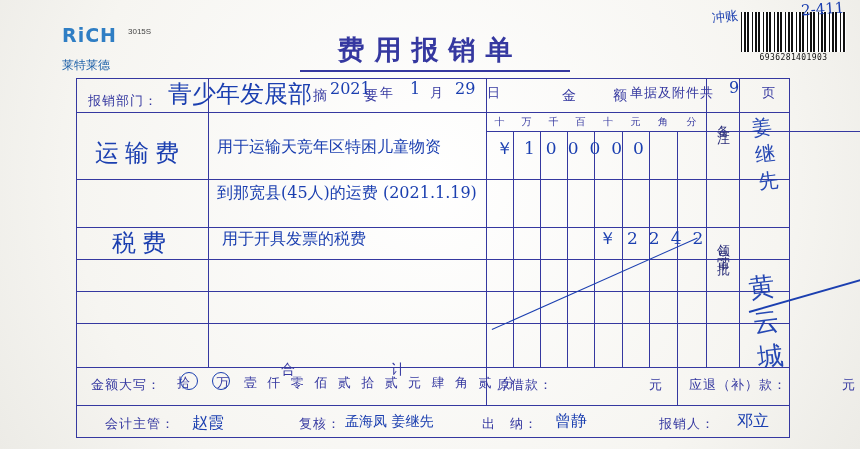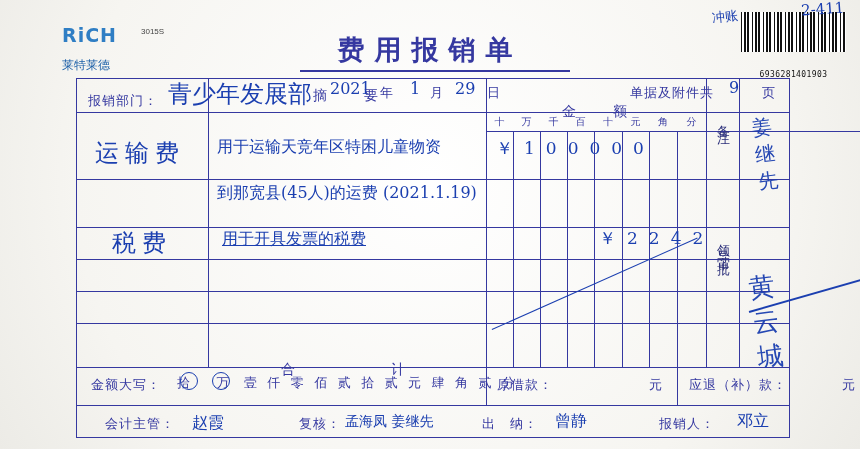--- a/index.html
+++ b/index.html
@@ -16,36 +16,36 @@
   }
   
   .logo{position:absolute;left:62px;top:26px;width:95px;height:34px;}
   .logo .mark{
     font-family:"DejaVu Sans",sans-serif;font-weight:bold;font-size:19px;
     color:#1b5fa8;letter-spacing:1px;line-height:19px;
   }
   .logo .mark .r{color:#2f7ec4;}
   .logo .sub{font-size:12px;color:#1b5fa8;line-height:9px;margin-top:16px;}
   .logo .code{
-    position:absolute;left:79px;top:1px;font-size:8px;color:#444;
+    position:absolute;left:66px;top:1px;font-size:8px;color:#444;
   }
   .title{
     position:absolute;left:0;right:0;top:32px;text-align:center;
     font-size:27px;letter-spacing:10px;color:#3538a0;
     font-family:"DejaVu Sans","Liberation Sans",sans-serif;
     font-weight:bold;
   }
   .title-underline{
     position:absolute;left:300px;top:70px;width:270px;height:2px;background:#3538a0;
   }
   .barcode{position:absolute;right:14px;top:12px;width:105px;height:52px;}
   .barcode .bars{width:105px;height:40px;
     background:repeating-linear-gradient(90deg,#111 0 1px,#fff 1px 3px,#111 3px 5px,#fff 5px 6px,#111 6px 8px,#fff 8px 11px);
   }
-  .barcode .num{font-size:8px;color:#111;text-align:center;letter-spacing:.4px;margin-top:18px;font-family:"DejaVu Sans Mono",monospace;}
+  .barcode .num{font-size:8px;color:#111;text-align:center;letter-spacing:.4px;margin-top:1px;font-family:"DejaVu Sans Mono",monospace;}
   .hand-topright{
     position:absolute;right:122px;top:8px;font-size:13px;color:#1b3fb0;
     font-family:"DejaVu Serif",serif;transform:rotate(-6deg);
   }
   .hand-num{
     position:absolute;right:16px;top:0px;font-size:15px;color:#1b3fb0;
     font-family:"DejaVu Serif",serif;transform:rotate(-4deg);
   }
   
   .frame{
@@ -137,21 +137,21 @@
     <div class="vline" style="left:545px;top:52px;height:236px;"></div>
     <div class="vline" style="left:572px;top:52px;height:236px;"></div>
     <div class="vline" style="left:600px;top:52px;height:236px;"></div>
 
     <div class="vline" style="left:662px;height:288px;"></div>
 
     <div class="vline" style="left:409px;top:288px;height:38px;"></div>
     <div class="vline" style="left:600px;top:288px;height:38px;"></div>
 
     <div class="hdr" style="left:131px;top:0;width:278px;height:33px;">摘　　要</div>
-    <div class="hdr" style="left:409px;top:16px;width:220px;height:33px;text-align:center;">金　　额</div>
+    <div class="hdr" style="left:409px;top:0;width:220px;height:33px;text-align:center;">金　　额</div>
 
     <div class="hdr" style="left:409px;top:33px;width:27px;height:19px;font-size:10px;letter-spacing:0;">十</div>
     <div class="hdr" style="left:436px;top:33px;width:27px;height:19px;font-size:10px;letter-spacing:0;">万</div>
     <div class="hdr" style="left:463px;top:33px;width:27px;height:19px;font-size:10px;letter-spacing:0;">千</div>
     <div class="hdr" style="left:490px;top:33px;width:27px;height:19px;font-size:10px;letter-spacing:0;">百</div>
     <div class="hdr" style="left:517px;top:33px;width:28px;height:19px;font-size:10px;letter-spacing:0;">十</div>
     <div class="hdr" style="left:545px;top:33px;width:27px;height:19px;font-size:10px;letter-spacing:0;">元</div>
     <div class="hdr" style="left:572px;top:33px;width:28px;height:19px;font-size:10px;letter-spacing:0;">角</div>
     <div class="hdr" style="left:600px;top:33px;width:29px;height:19px;font-size:10px;letter-spacing:0;">分</div>
 
@@ -161,21 +161,21 @@
     <div style="position:absolute;left:631px;top:155px;width:30px;height:130px;display:flex;justify-content:center;">
       <span class="rot" style="font-size:13px;">领导审批</span>
     </div>
 
     <div class="hand hand-lg" style="position:absolute;left:18px;top:58px;letter-spacing:6px;">运输费</div>
     <div class="hand hand-md" style="position:absolute;left:140px;top:58px;">用于运输天竞年区特困儿童物资</div>
     <div class="hand hand-md" style="position:absolute;left:140px;top:104px;">到那宽县(45人)的运费 (2021.1.19)</div>
     <div class="amt-digit" style="left:419px;top:58px;letter-spacing:11px;">￥100000</div>
 
     <div class="hand hand-lg" style="position:absolute;left:35px;top:148px;letter-spacing:6px;">税费</div>
-    <div class="hand hand-md" style="position:absolute;left:145px;top:150px;text-decoration:underline;">用于开具发票的税费</div>
+    <div class="hand hand-md" style="position:absolute;left:145px;top:150px;">用于开具发票的税费</div>
     <div class="amt-digit" style="left:522px;top:148px;letter-spacing:11px;">￥2242</div>
 
     <div style="position:absolute;left:0;top:180px;width:409px;height:32px;"></div>
     <div style="position:absolute;left:0;top:212px;width:409px;height:32px;"></div>
     <div style="position:absolute;left:0;top:244px;width:409px;height:44px;"></div>
 
     <div class="strike" style="left:415px;top:250px;width:225px;transform:rotate(-24deg);"></div>
 
     <div class="hdr" style="left:131px;top:272px;width:278px;height:38px;letter-spacing:8px;">合　　　　计</div>
 

